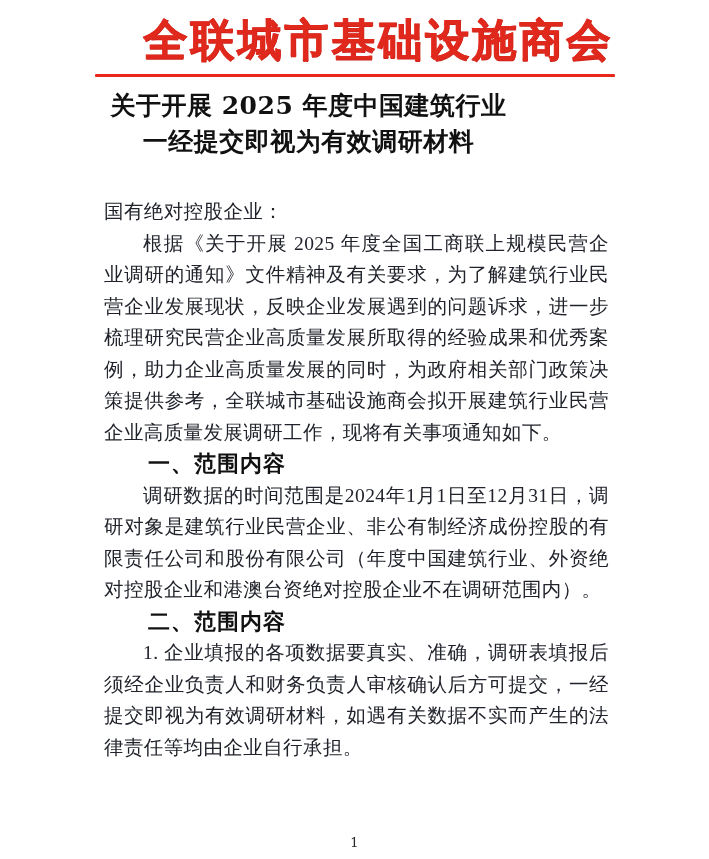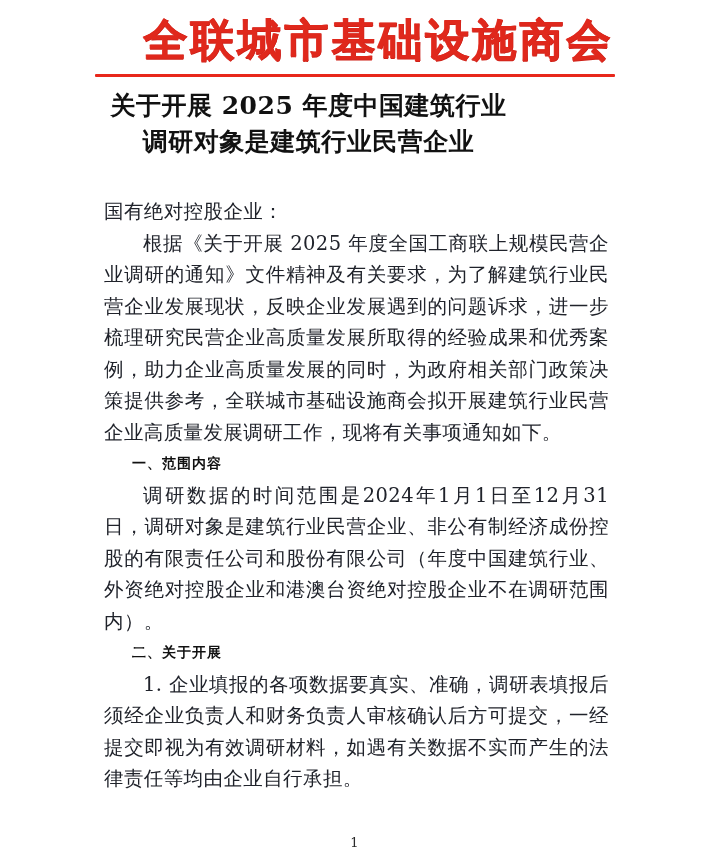--- a/index.html
+++ b/index.html
@@ -87,29 +87,30 @@
     line-height: 31.5px;
     color: #20232b;
     text-align: justify;
     text-justify: inter-character;
     letter-spacing: 0.4px;
     margin: 0;
     word-break: break-all;
   }
   .para.indent {
     text-indent: 2em;
+    font-family: Liberation Serif, serif;
   }
   .para.salutation {
     text-indent: 0;
   }
 
   .section-heading {
     font-family: "DejaVu Sans", "Liberation Sans", sans-serif;
     font-weight: 700;
-    font-size: 14px;
+    font-size: 22px;
     line-height: 31.5px;
     color: #111111;
     letter-spacing: 1px;
     text-indent: 2em;
     margin: 0;
     white-space: nowrap;
   }
 
   
   .page-number {
@@ -129,34 +130,34 @@
 
 <div class="page">
 
   <div class="letterhead">
     <div class="org-name">全联城市基础设施商会</div>
     <div class="letterhead-rule"></div>
   </div>
 
   <div class="doc-title">
     <span class="tl">关于开展 2025 年度中国建筑行业</span>
-    <span class="tl">调研对象是建筑行业民营企业</span>
+    <span class="tl">一经提交即视为有效调研材料</span>
   </div>
 
   <div class="body-col">
 
     <p class="para salutation">国有绝对控股企业：</p>
 
     <p class="para indent">根据《关于开展 2025 年度全国工商联上规模民营企业调研的通知》文件精神及有关要求，为了解建筑行业民营企业发展现状，反映企业发展遇到的问题诉求，进一步梳理研究民营企业高质量发展所取得的经验成果和优秀案例，助力企业高质量发展的同时，为政府相关部门政策决策提供参考，全联城市基础设施商会拟开展建筑行业民营企业高质量发展调研工作，现将有关事项通知如下。</p>
 
     <p class="section-heading">一、范围内容</p>
 
     <p class="para indent">调研数据的时间范围是2024年1月1日至12月31日，调研对象是建筑行业民营企业、非公有制经济成份控股的有限责任公司和股份有限公司（年度中国建筑行业、外资绝对控股企业和港澳台资绝对控股企业不在调研范围内）。</p>
 
-    <p class="section-heading">二、关于开展</p>
+    <p class="section-heading">二、范围内容</p>
 
     <p class="para indent">1. 企业填报的各项数据要真实、准确，调研表填报后须经企业负责人和财务负责人审核确认后方可提交，一经提交即视为有效调研材料，如遇有关数据不实而产生的法律责任等均由企业自行承担。</p>
 
 
   </div>
 
   <div class="page-number">1</div>
 
 </div>
 

